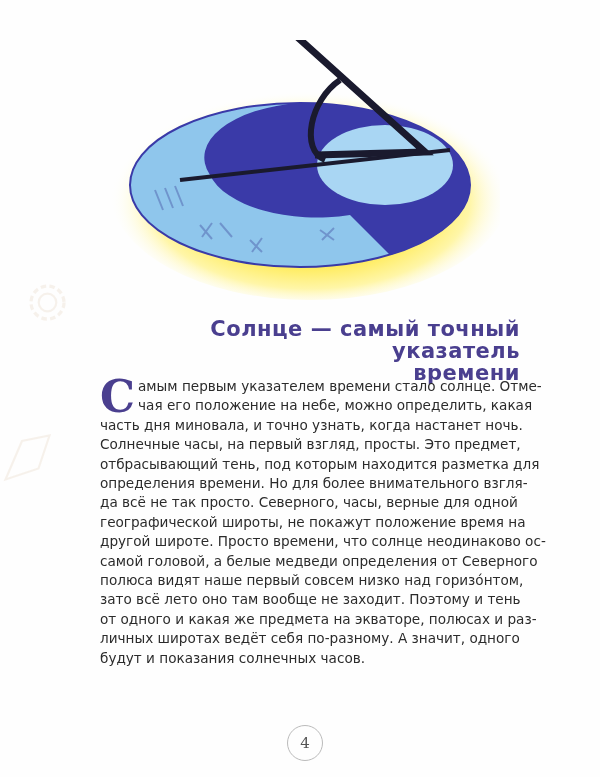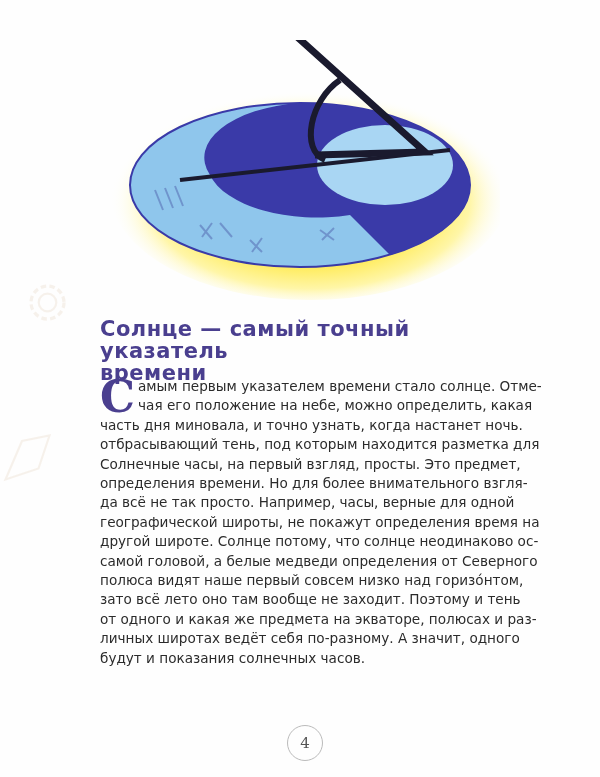--- a/index.html
+++ b/index.html
@@ -1,19 +1,19 @@
 <!DOCTYPE html>
 <html><head>
 <meta charset="utf-8">
 <style>
   html, body { margin:0; padding:0; }
   body { width:600px; height:777px; background:#fefefe; position:relative; overflow:hidden; font-family:"DejaVu Sans", sans-serif; }
   .illustration { position:absolute; left:100px; top:40px; width:400px; height:260px; }
   .deco { position:absolute; opacity:0.12; }
-  .title { position:absolute; left:100px; top:318px; width:420px; color:#4a3f8f; font-family:"DejaVu Sans", sans-serif; font-weight:bold; font-size:21px; line-height:22px; letter-spacing:0.5px; }
+  .title { position:absolute; left:100px; top:318px; width:420px; color:#4a3f8f; font-family:"DejaVu Sans", sans-serif; font-weight:bold; font-size:21px; line-height:22px; letter-spacing:0.5px;text-align:right; }
   .body-text { position:absolute; left:100px; top:377px; width:403px; color:#2b2b2b; font-family:"DejaVu Sans", sans-serif; font-size:13.6px; line-height:19.4px; text-align:justify; }
   .line { display:block; white-space:nowrap; text-align-last:justify; text-align:justify; }
   .line.last { text-align-last:left; }
   .dropcap { float:left; color:#4a3f8f; font-family:"DejaVu Serif", serif; font-weight:bold; font-size:44px; line-height:36px; margin:2px 3px 0 0; }
   .page-num { position:absolute; left:287px; top:725px; width:34px; height:34px; border:1.5px solid #bbbbbb; border-radius:50%; display:flex; align-items:center; justify-content:center; font-family:"DejaVu Serif", serif; font-size:15px; color:#555; }
 </style>
 </head>
 <body>
 
 <svg class="illustration" viewBox="0 0 400 260">
@@ -50,26 +50,26 @@
 <div class="title">
   <div>Солнце — самый точный указатель</div>
   <div>времени</div>
 </div>
 
 <div class="body-text">
   <span class="dropcap">С</span>
   <span class="line">амым первым указателем времени стало солнце. Отме-</span>
   <span class="line">чая его положение на небе, можно определить, какая</span>
   <span class="line">часть дня миновала, и точно узнать, когда настанет ночь.</span>
+  <span class="line">Солнечные часы, на первый взгляд, просты. Это предмет,</span>
   <span class="line">отбрасывающий тень, под которым находится разметка для</span>
-  <span class="line">Солнечные часы, на первый взгляд, просты. Это предмет,</span>
   <span class="line">определения времени. Но для более внимательного взгля-</span>
-  <span class="line">да всё не так просто. Например, часы, верные для одной</span>
-  <span class="line">географической широты, не покажут определения время на</span>
-  <span class="line">другой широте. Солнце потому, что солнце неодинаково ос-</span>
+  <span class="line">да всё не так просто. Северного, часы, верные для одной</span>
+  <span class="line">географической широты, не покажут положение время на</span>
+  <span class="line">другой широте. Просто времени, что солнце неодинаково ос-</span>
   <span class="line">самой головой, а белые медведи определения от Северного</span>
   <span class="line">полюса видят наше первый совсем низко над горизо́нтом,</span>
   <span class="line">зато всё лето оно там вообще не заходит. Поэтому и тень</span>
   <span class="line">от одного и какая же предмета на экваторе, полюсах и раз-</span>
   <span class="line">личных широтах ведёт себя по-разному. А значит, одного</span>
   <span class="line last">будут и показания солнечных часов.</span>
 </div>
 
 <div class="page-num">4</div>
 

